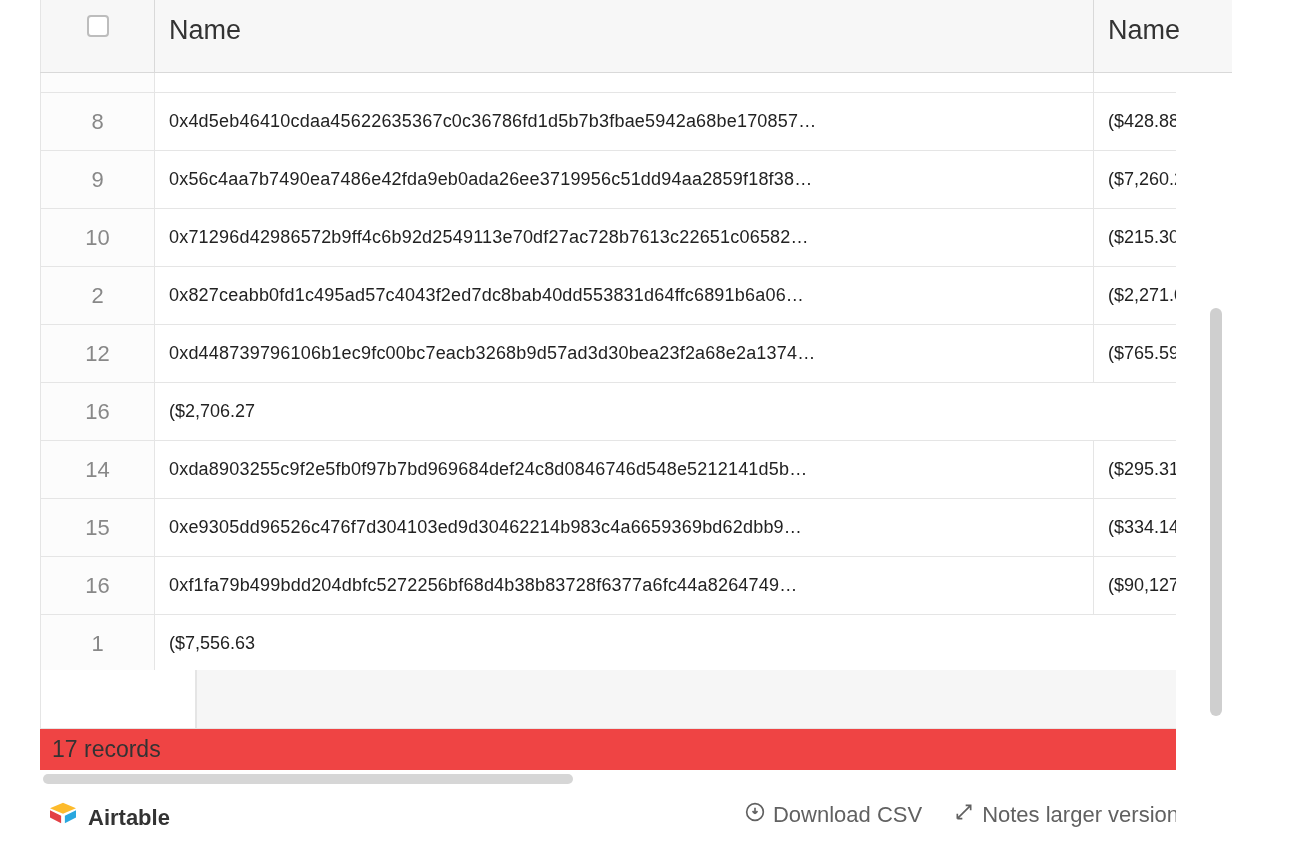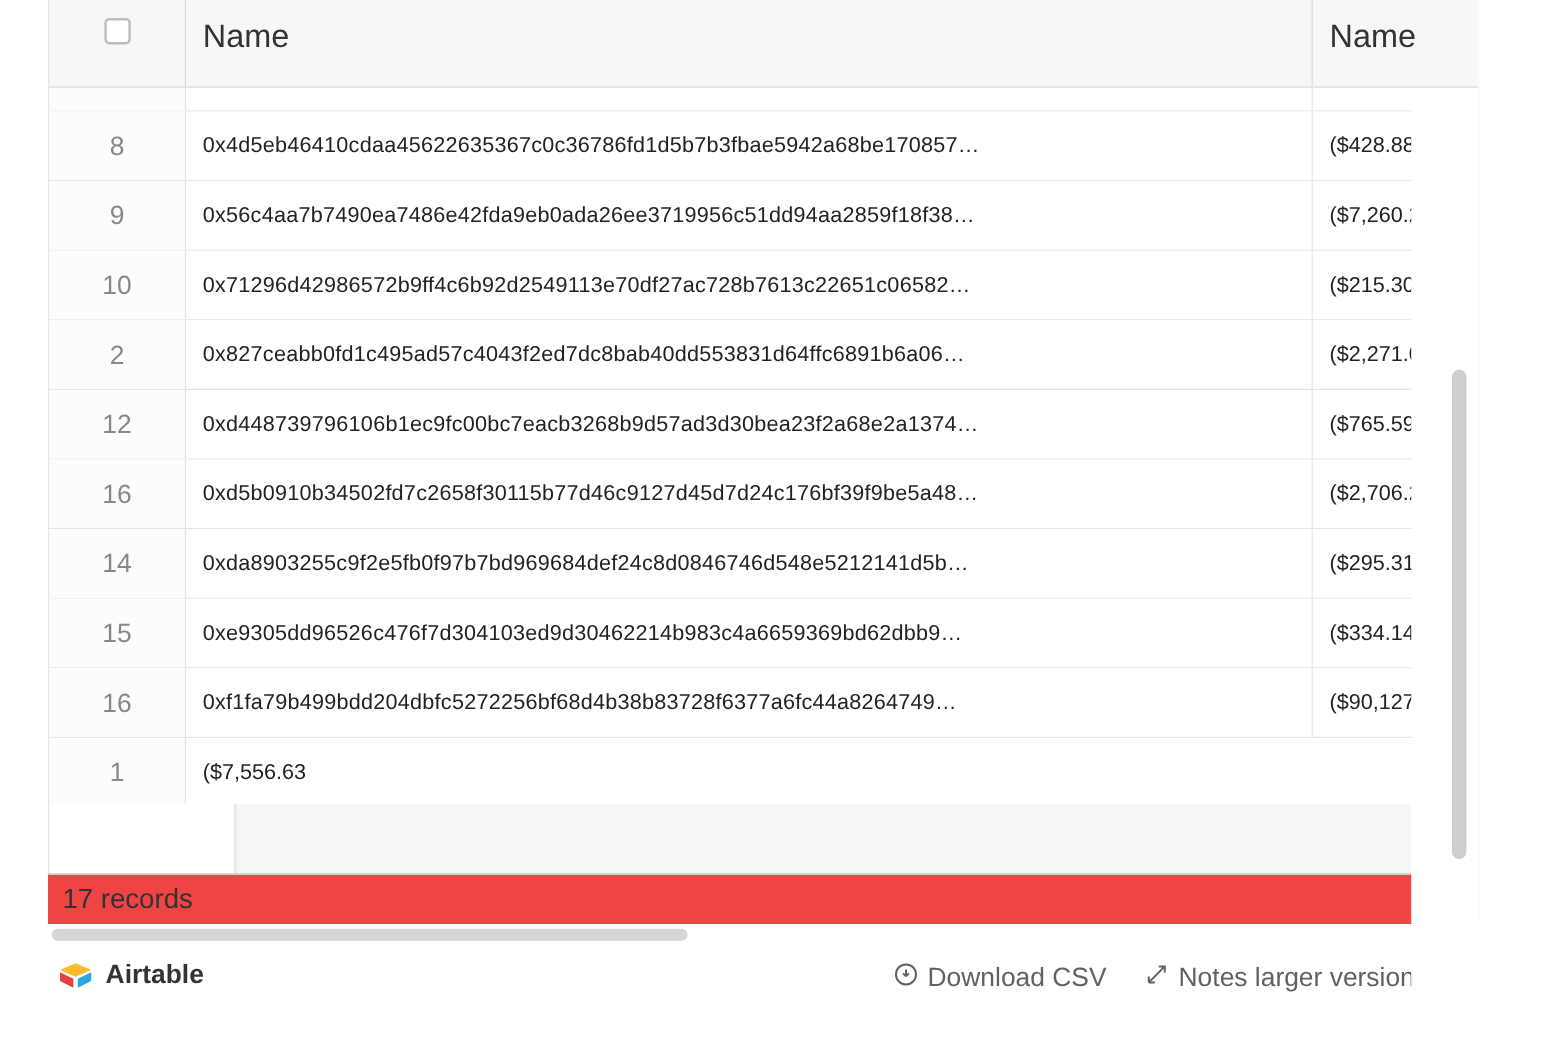--- a/index.html
+++ b/index.html
@@ -167,21 +167,21 @@
     bottom: 36px;
     height: 34px;
     display: flex;
     align-items: center;
     justify-content: space-between;
     font-size: 22px;
     color: #616161;
   }
   .brand {
     display: flex;
-    align-items: flex-start;
+    align-items: flex-end;
     gap: 10px;
     font-weight: 600;
     color: #333;
   }
   .brand svg { width: 30px; height: 26px; }
   .footer-right {
     display: flex;
     align-items: flex-end;
     gap: 32px;
   }
@@ -272,23 +272,20 @@
           <div class="cell seq">12</div>
           <div class="cell name">
             <span class="txt">0xd448739796106b1ec9fc00bc7eacb3268b9d57ad3d30bea23f2a68e2a1374…</span>
           </div>
           <div class="cell notes">
             <span>($765.59)</span>
           </div>
         </div>
         <div class="row">
           <div class="cell seq">16</div>
-          <div class="cell name">
-            <span class="txt">0xd5b0910b34502fd7c2658f30115b77d46c9127d45d7d24c176bf39f9be5a48…</span>
-          </div>
           <div class="cell notes">
             <span>($2,706.27</span>
           </div>
         </div>
         <div class="row">
           <div class="cell seq">14</div>
           <div class="cell name">
             <span class="txt">0xda8903255c9f2e5fb0f97b7bd969684def24c8d0846746d548e5212141d5b…</span>
           </div>
           <div class="cell notes">

